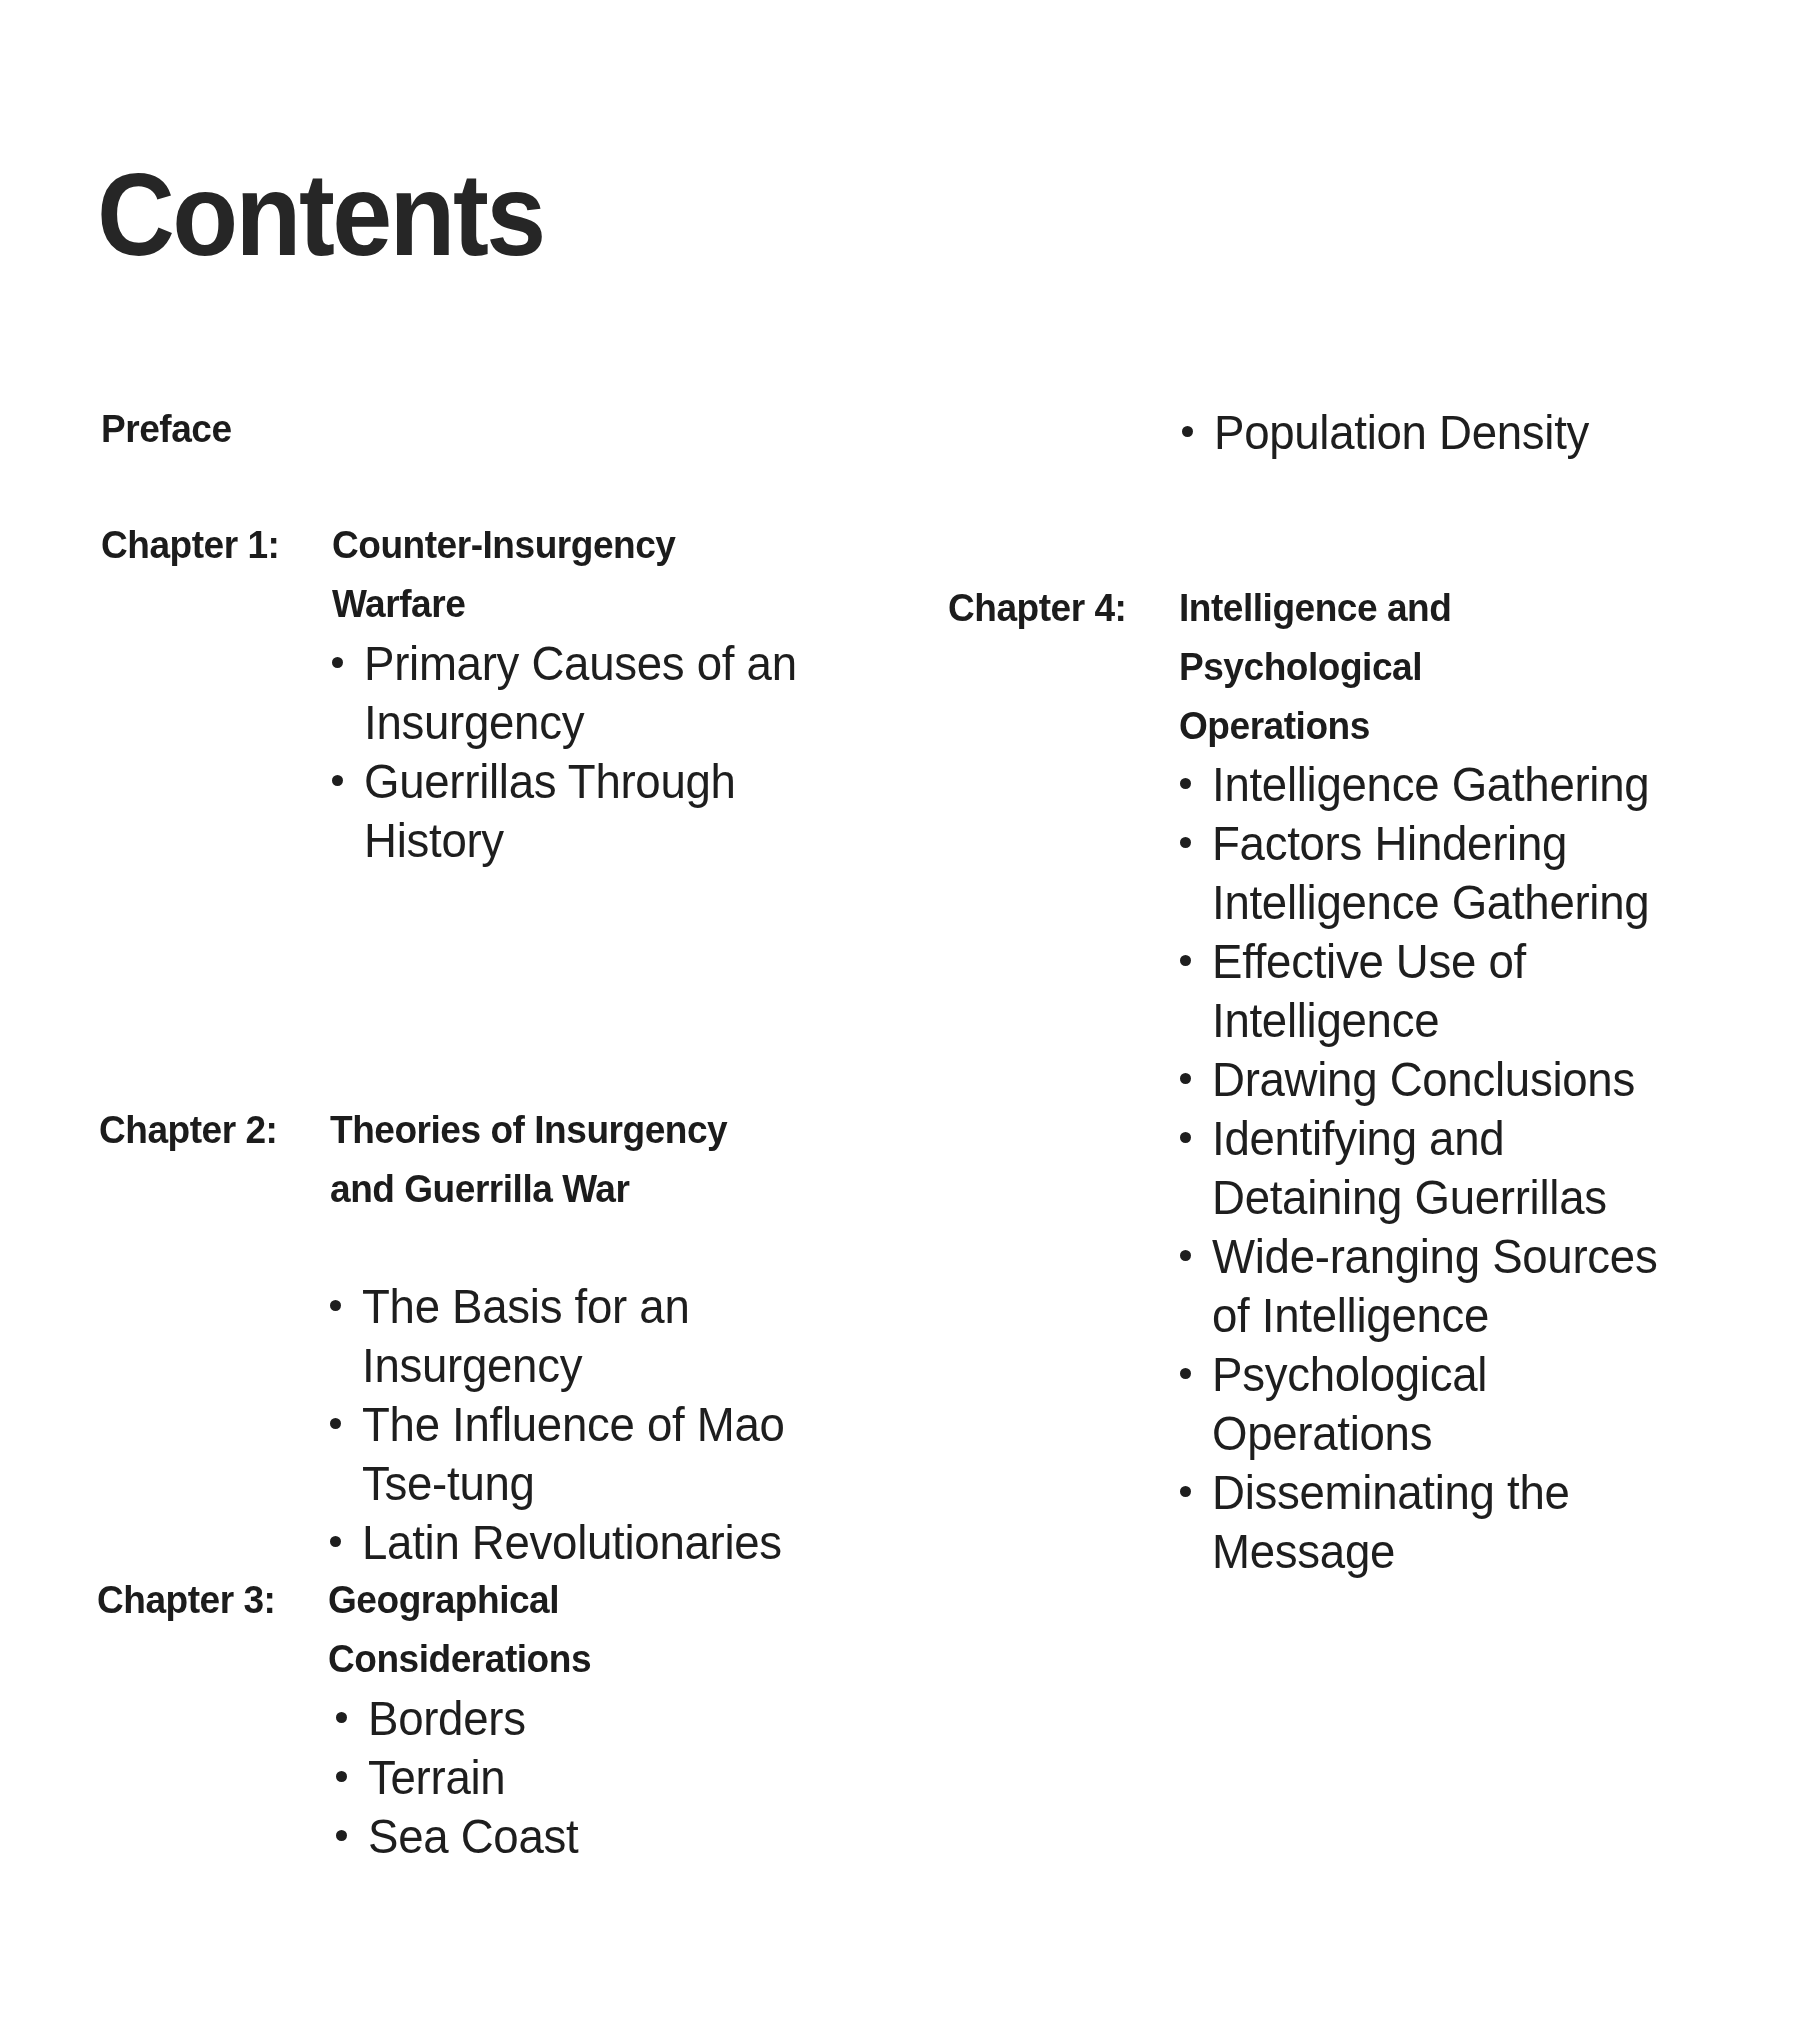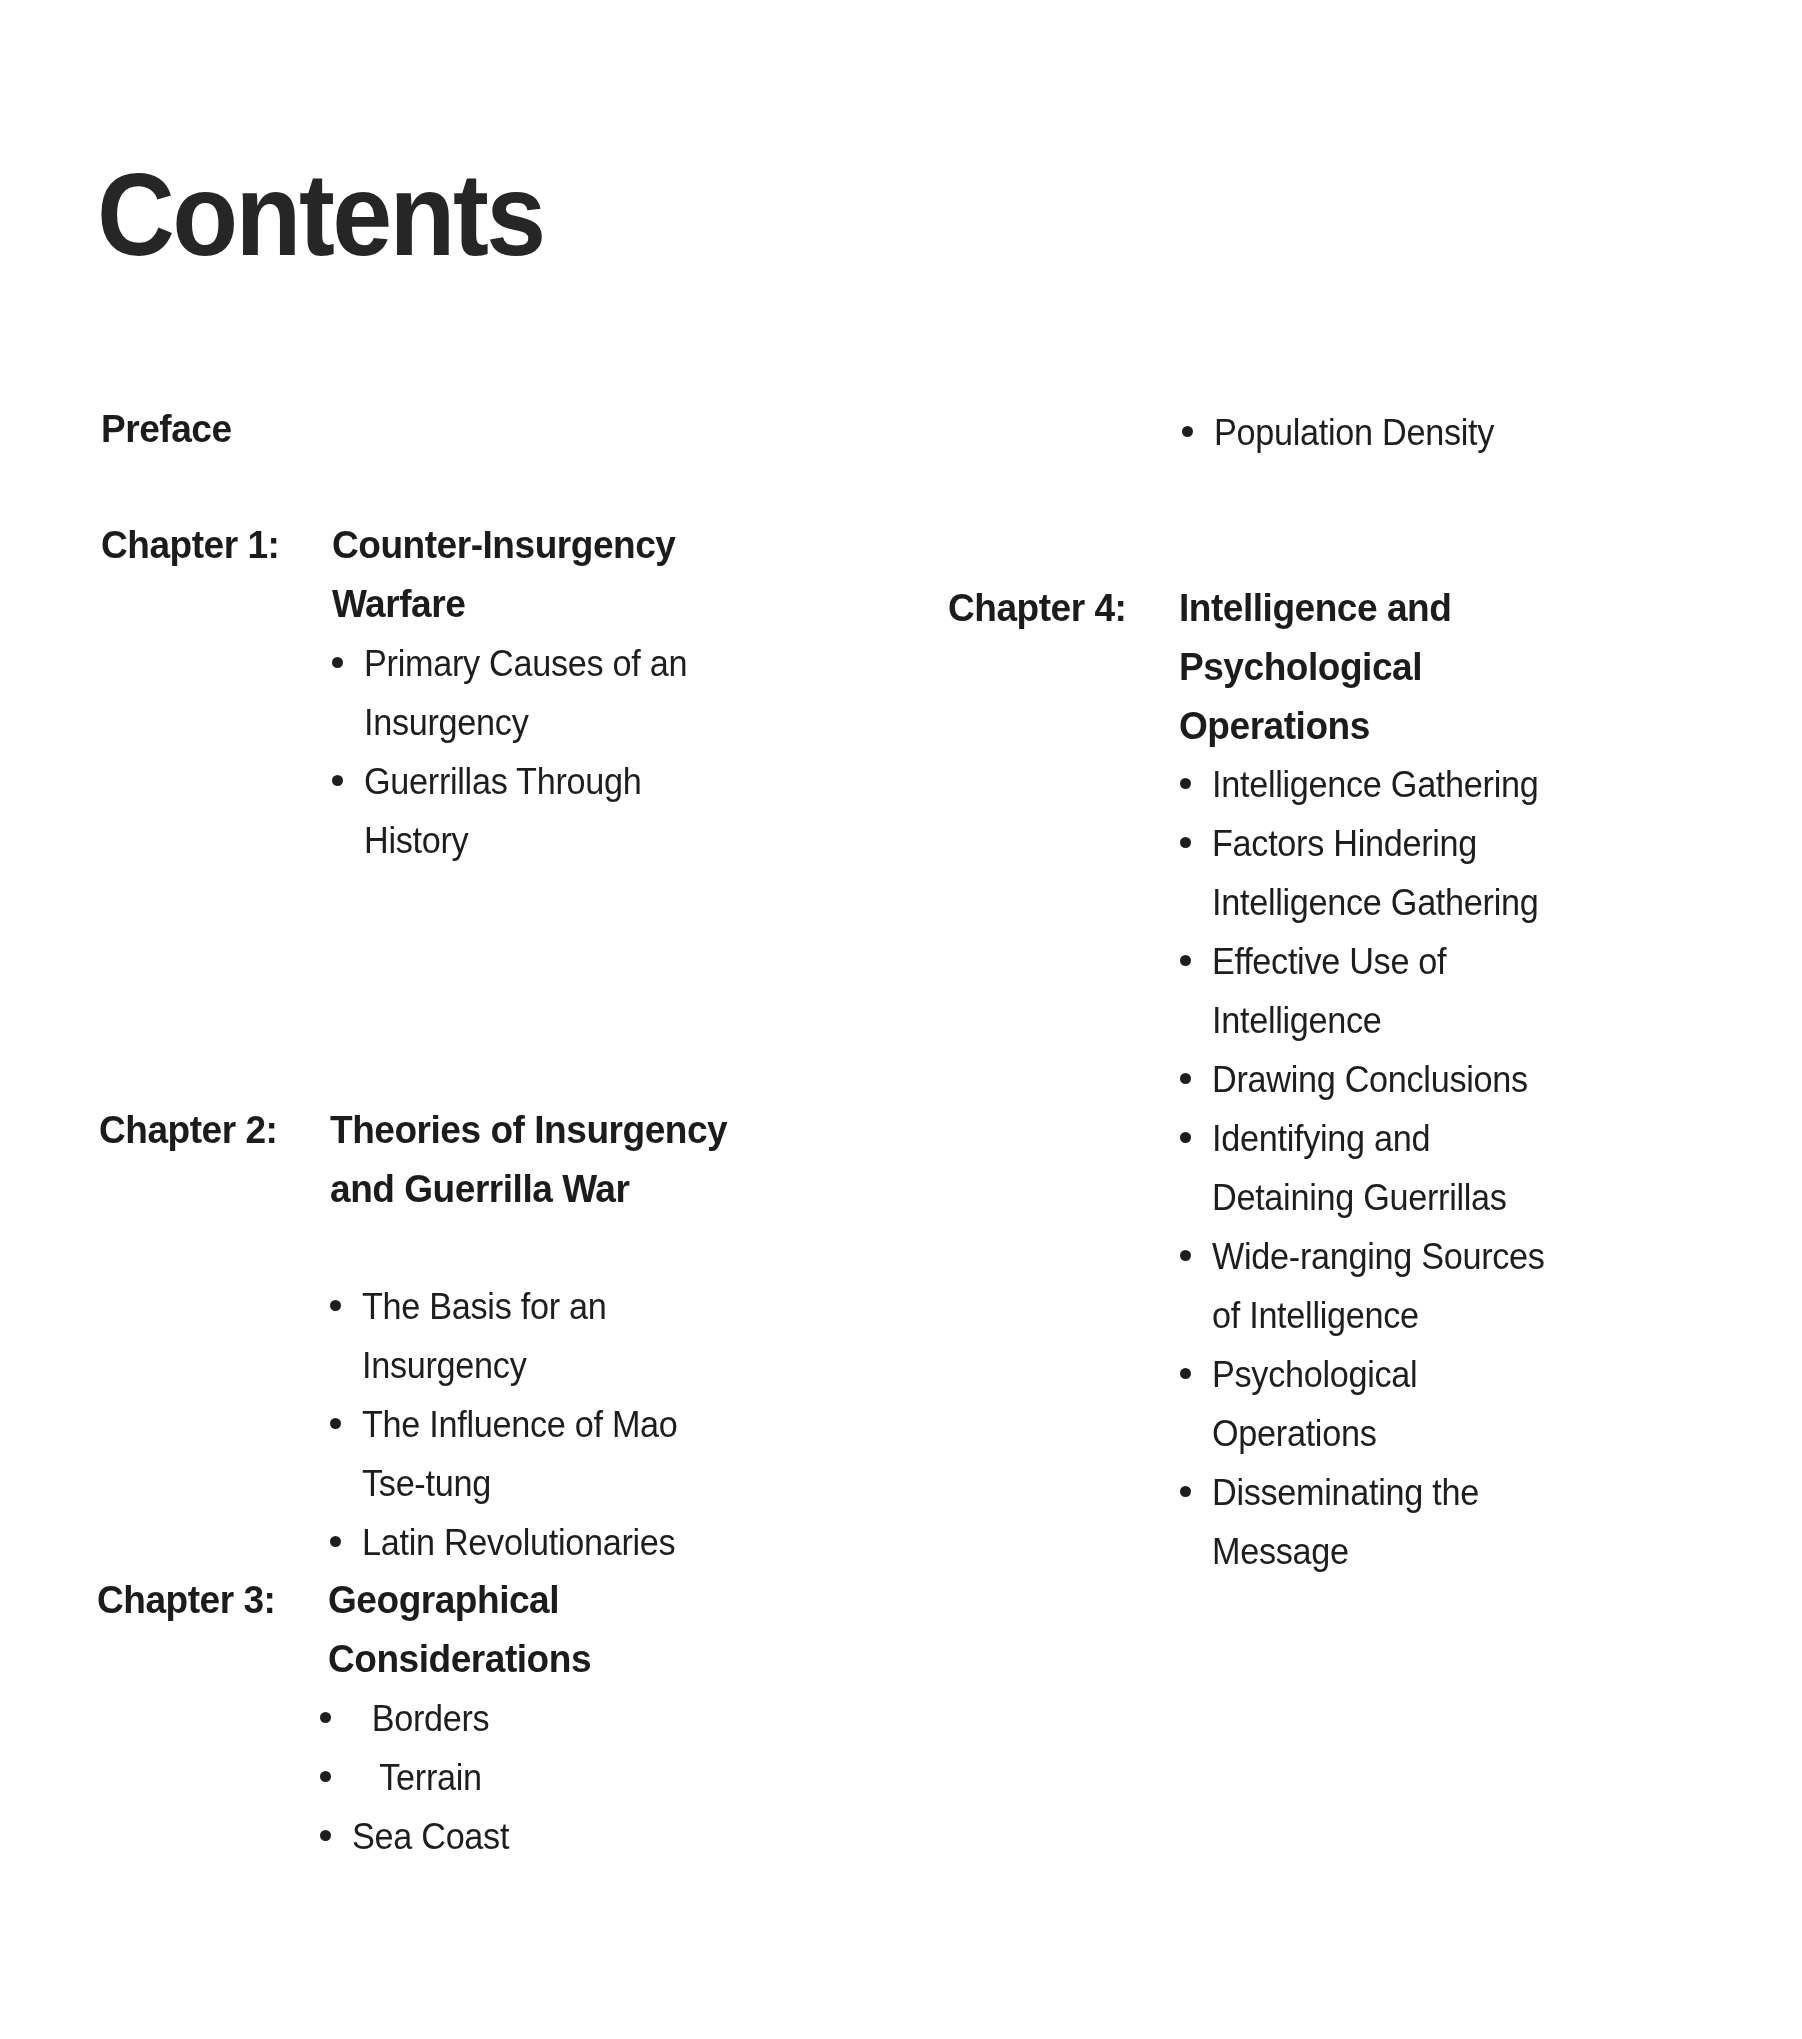--- a/index.html
+++ b/index.html
@@ -16,21 +16,21 @@
   .entry { position: absolute; }
   .label, .head, .page {
     font-weight: bold; font-size: 39px; line-height: 59px;
     letter-spacing: -0.5px; color: #1c1c1c;
     transform: scaleX(0.95); transform-origin: left top;
     position: absolute; white-space: nowrap;
   }
   .head-line { display: block; }
   .bullets { position: absolute; margin: 0; padding: 0; list-style: none; }
   .bullet {
-    position: relative; font-size: 36px; line-height: 59px;
+    position: relative; font-size: 48px; line-height: 59px;
     color: #1e1e1e; letter-spacing: -0.3px; white-space: nowrap;
   }
   .bullet .dot {
     position: absolute; left: -32px; top: 23px; width: 11.2px; height: 11.2px;
     border-radius: 50%; background: #1e1e1e;
   }
   .bullet .line { display: block; transform: scaleX(0.95); transform-origin: left top; }
 </style>
 </head>
 <body>
@@ -91,21 +91,21 @@
   </ul>
 
   <div class="entry" style="left:0;top:0;">
     <span class="label" style="left:97px;top:1570px;">Chapter 3:</span>
     <span class="head" style="left:328px;top:1570px;">
       <span class="head-line">Geographical</span>
       <span class="head-line">Considerations</span>
     </span>
 
   </div>
-  <ul class="bullets" style="left:352px;top:1689px;text-align:center;">
+  <ul class="bullets" style="left:368px;top:1689px;">
     <li class="bullet">
         <span class="dot"></span>
         <span class="line">Borders</span>
       </li>
     <li class="bullet">
         <span class="dot"></span>
         <span class="line">Terrain</span>
       </li>
     <li class="bullet">
         <span class="dot"></span>

